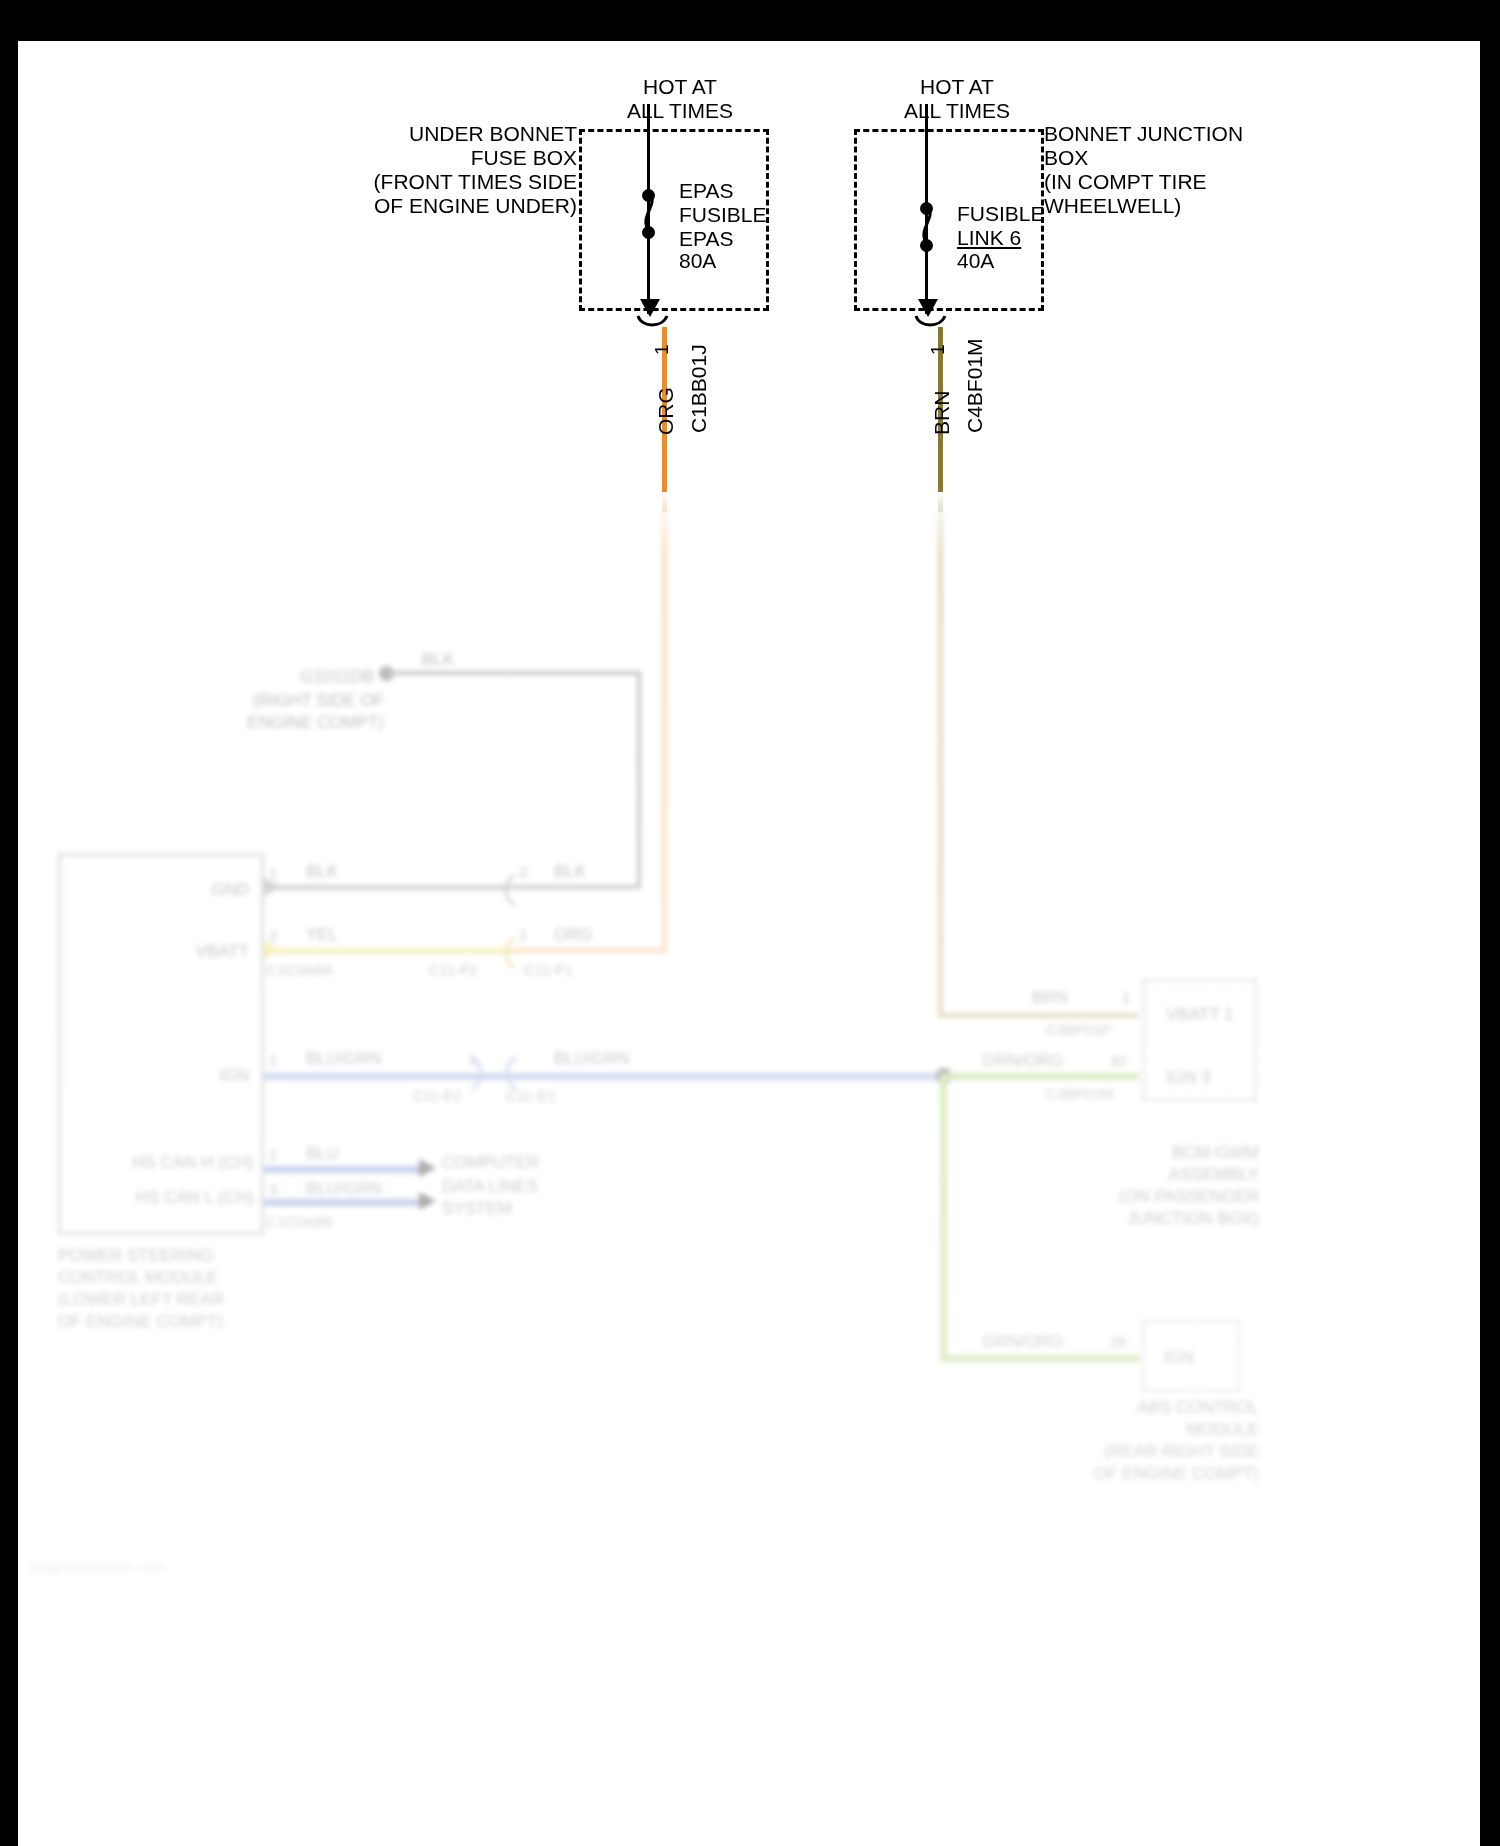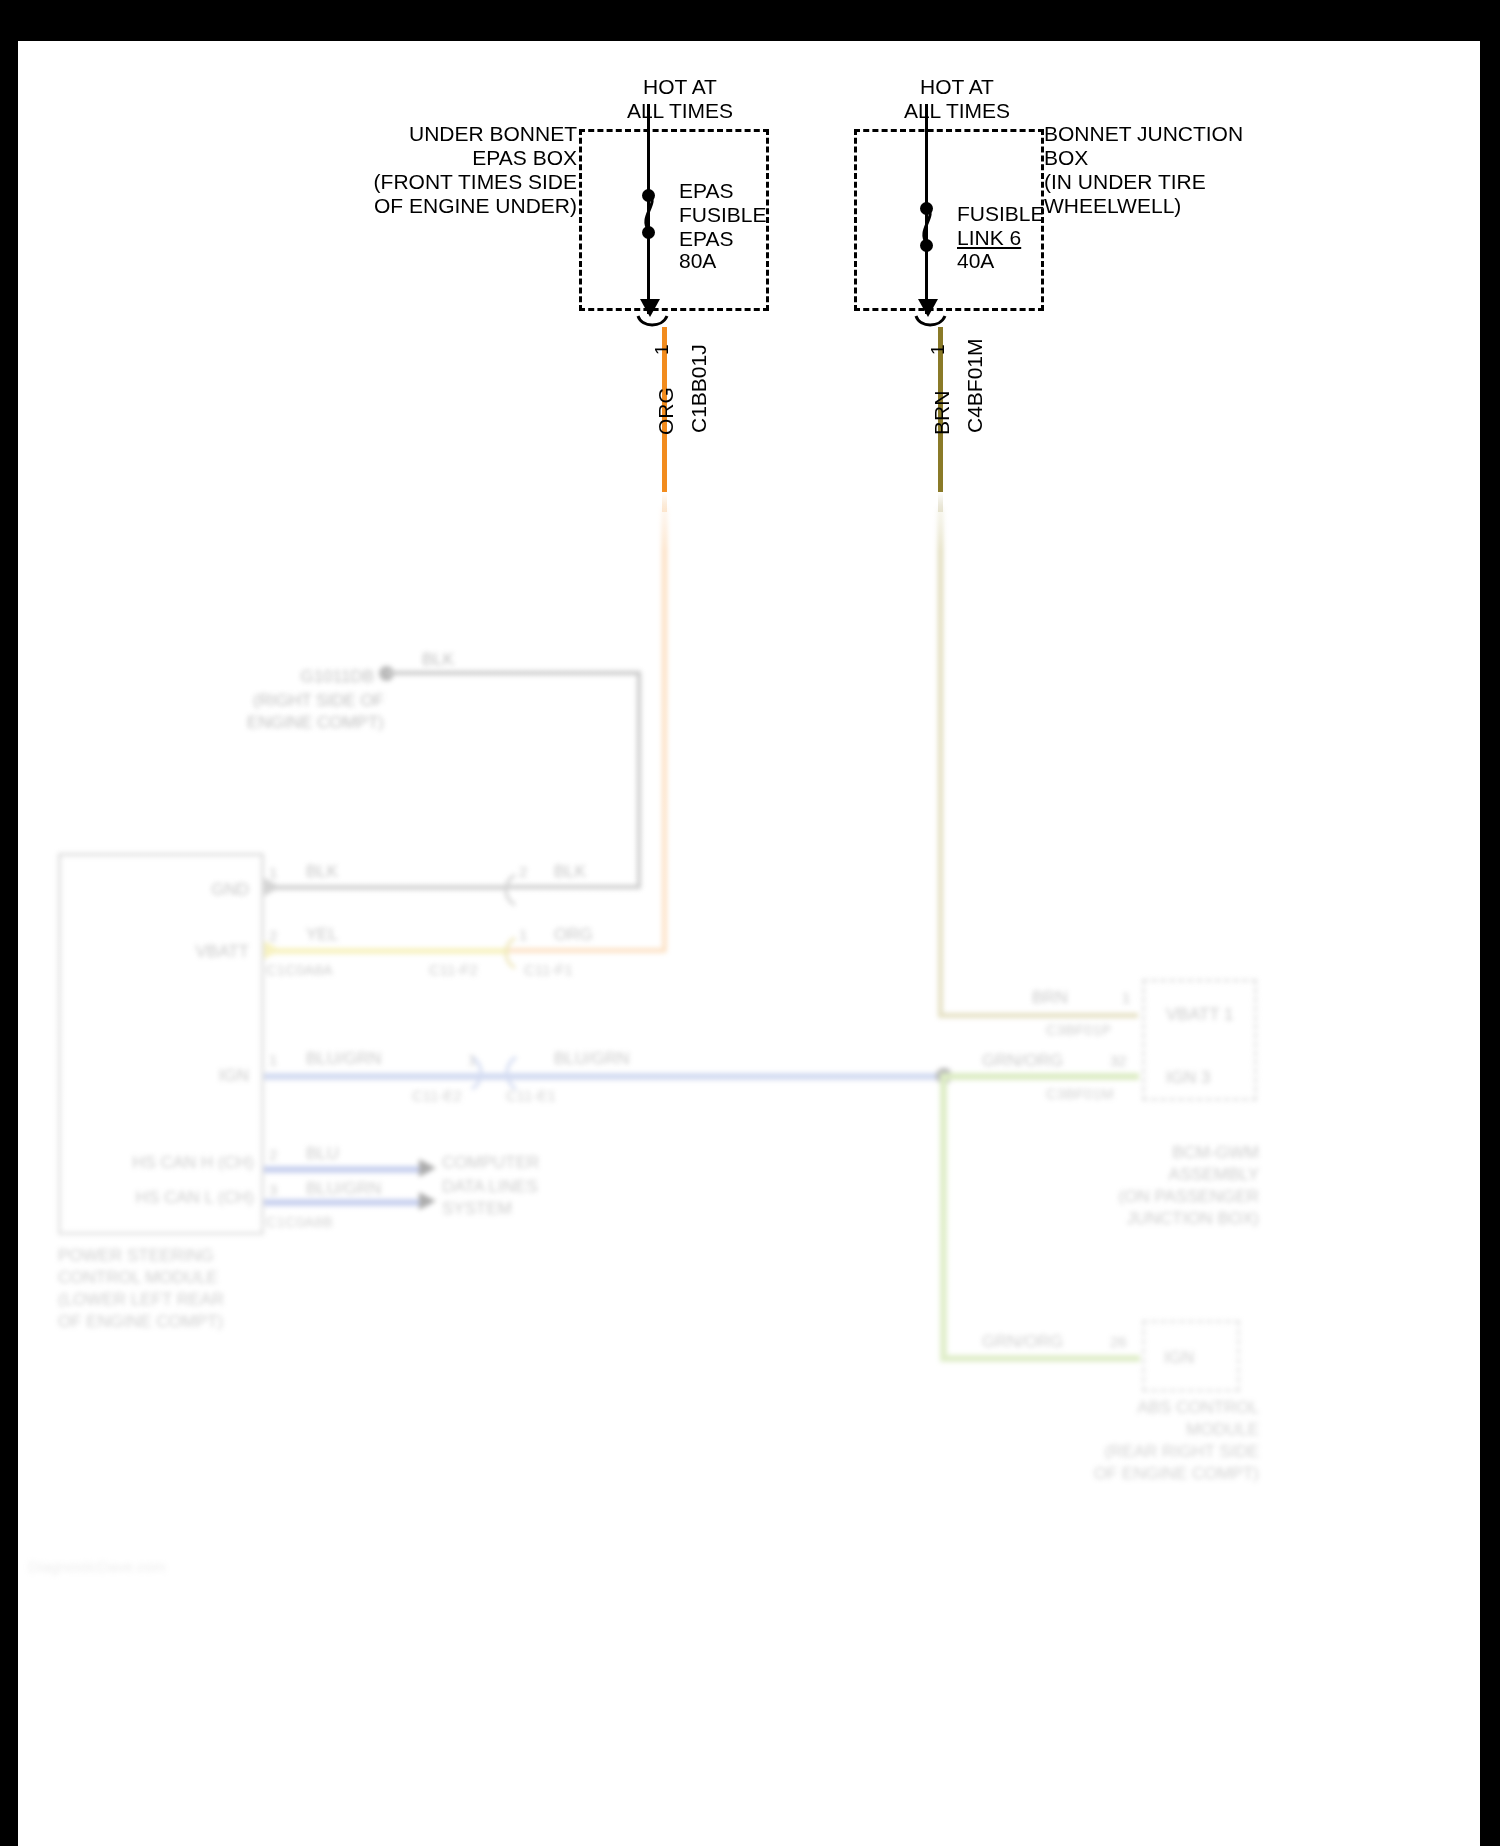--- a/index.html
+++ b/index.html
@@ -85,21 +85,21 @@
 </head>
 <body>
 
 <div id="page">
   <div id="canvas">
 
     <div class="txt" style="left:586px;top:37px;width:160px;text-align:center;">HOT AT</div>
     <div class="txt" style="left:586px;top:61px;width:160px;text-align:center;">ALL TIMES</div>
 
     <div class="txt r" style="left:355px;top:84px;width:208px;">UNDER BONNET</div>
-    <div class="txt r" style="left:355px;top:108px;width:208px;">EPAS BOX</div>
+    <div class="txt r" style="left:355px;top:108px;width:208px;">FUSE BOX</div>
     <div class="txt r" style="left:355px;top:132px;width:208px;">(FRONT TIMES SIDE</div>
     <div class="txt r" style="left:355px;top:156px;width:208px;">OF ENGINE UNDER)</div>
 
     <div class="dashbox" style="left:565px;top:92px;width:190px;height:182px;"></div>
 
     <div class="vwire" style="left:633px;top:67px;height:210px;width:3px;"></div>
     <div class="arrow-down" style="left:626px;top:262px;"></div>
 
     <div class="dot" style="left:628px;top:152px;"></div>
     <div class="dot" style="left:628px;top:189px;"></div>
@@ -119,21 +119,21 @@
     <div class="vwire" style="left:648px;top:290px;height:185px;background:#F28C1E;width:5px;"></div>
     <div class="vtxt" style="left:637px;top:318px;font-size:19px;">1</div>
     <div class="vtxt" style="left:673px;top:396px;font-size:21px;">C1BB01J</div>
     <div class="vtxt" style="left:640px;top:398px;font-size:21px;">ORG</div>
 
     <div class="txt" style="left:863px;top:37px;width:160px;text-align:center;">HOT AT</div>
     <div class="txt" style="left:863px;top:61px;width:160px;text-align:center;">ALL TIMES</div>
 
     <div class="txt" style="left:1030px;top:84px;">BONNET JUNCTION</div>
     <div class="txt" style="left:1030px;top:108px;">BOX</div>
-    <div class="txt" style="left:1030px;top:132px;">(IN UNDER TIRE</div>
+    <div class="txt" style="left:1030px;top:132px;">(IN COMPT TIRE</div>
     <div class="txt" style="left:1030px;top:156px;">WHEELWELL)</div>
 
     <div class="dashbox" style="left:840px;top:92px;width:190px;height:182px;"></div>
 
     <div class="vwire" style="left:911px;top:67px;height:210px;width:3px;"></div>
     <div class="arrow-down" style="left:904px;top:262px;"></div>
 
     <div class="dot" style="left:906px;top:165px;"></div>
     <div class="dot" style="left:906px;top:202px;"></div>
     <svg class="squiggle" style="left:898px;top:168px;" width="32" height="42">

